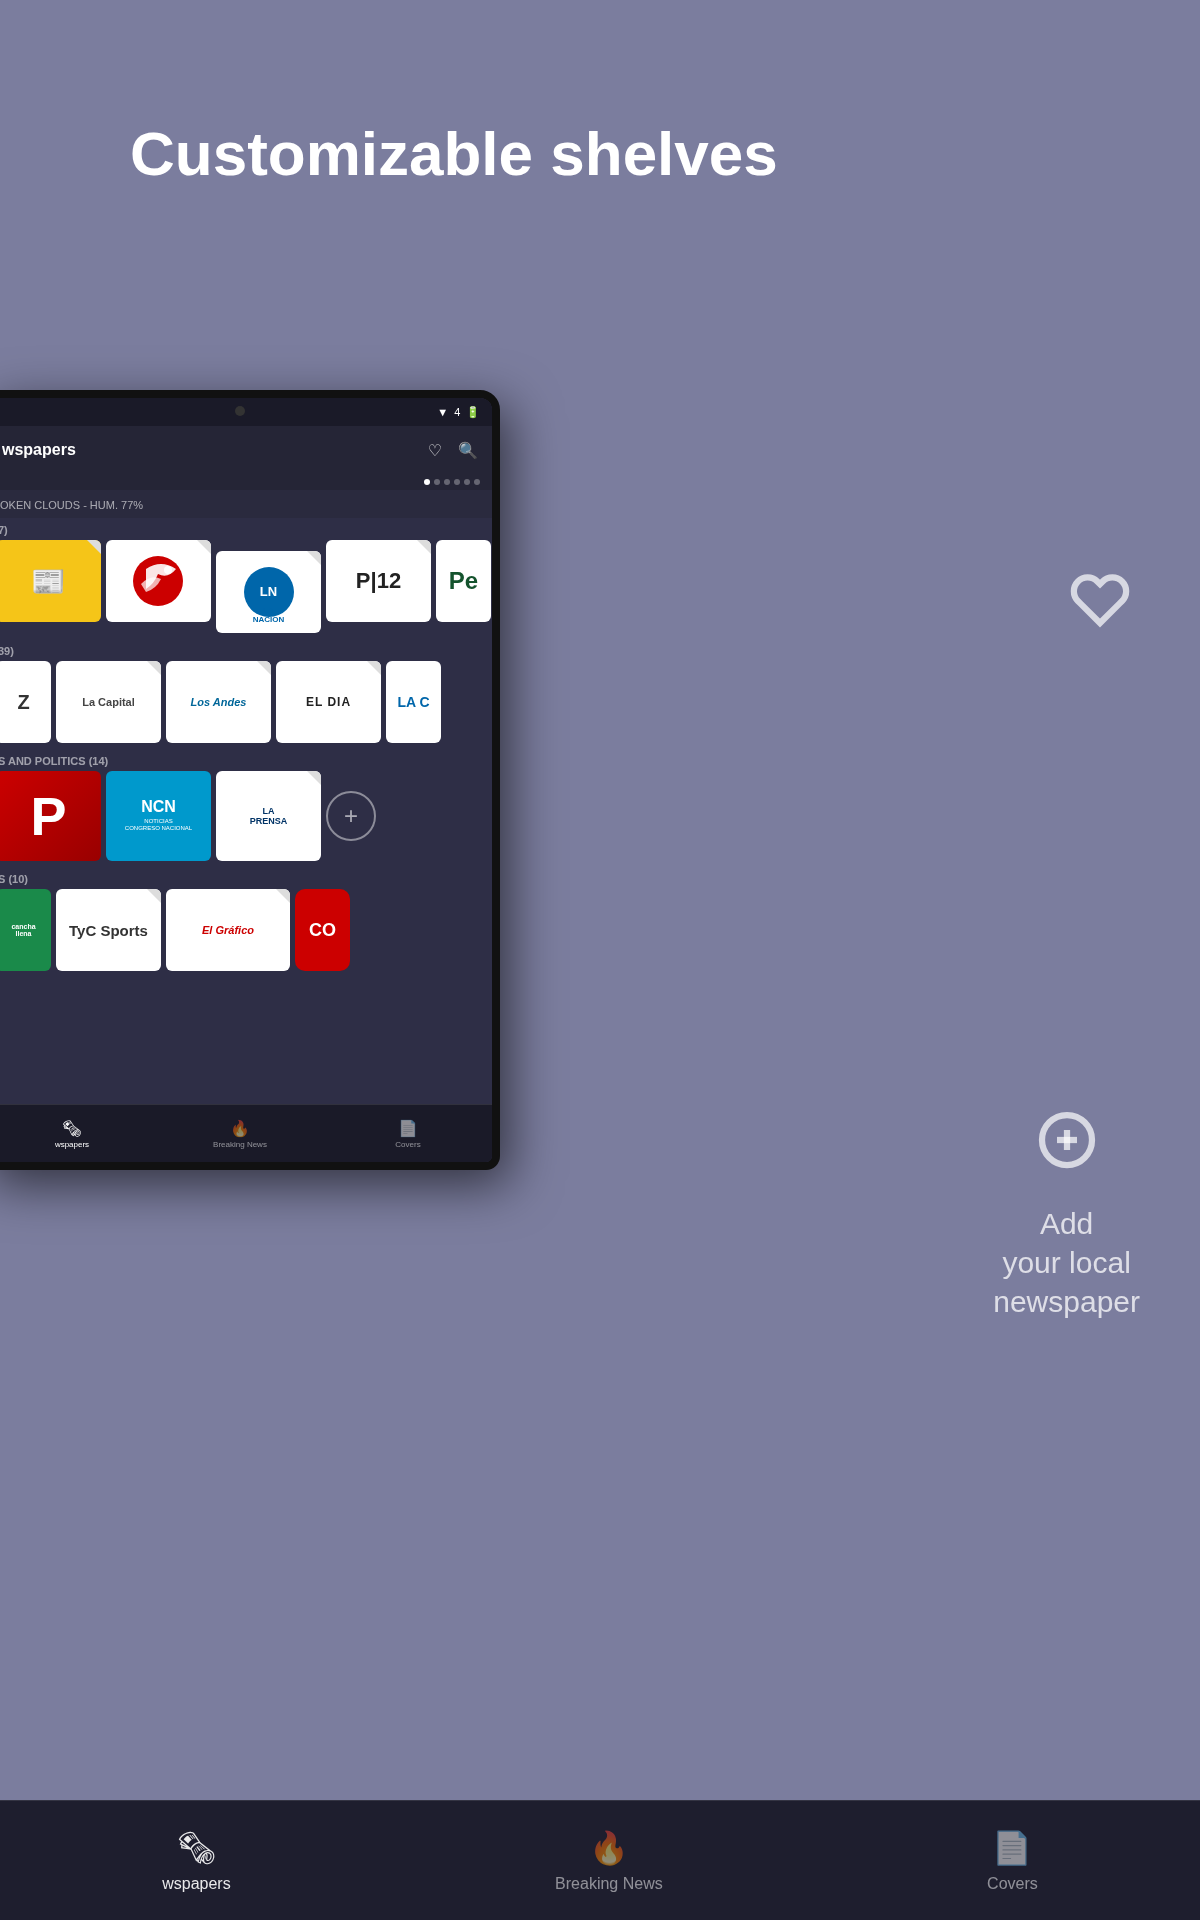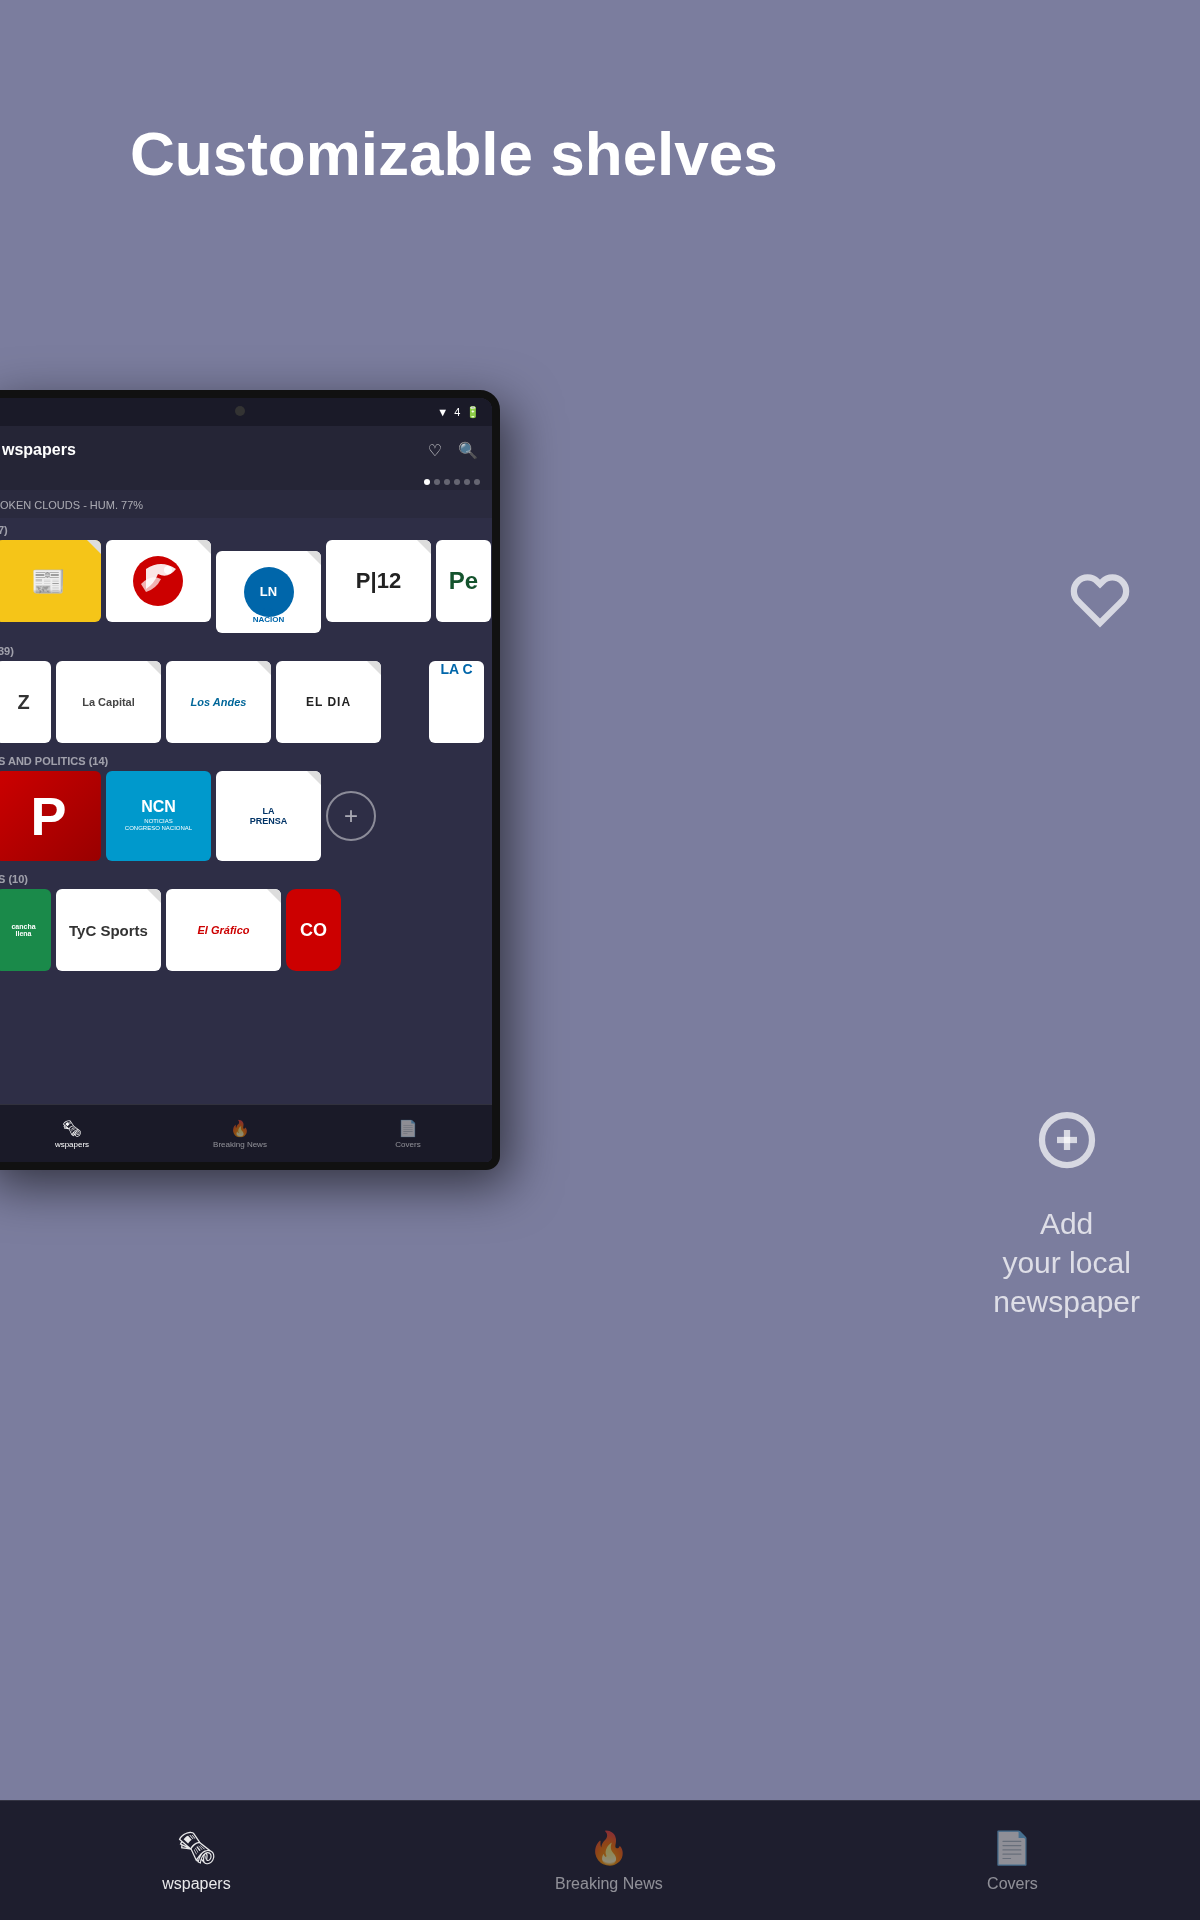--- a/index.html
+++ b/index.html
@@ -188,21 +188,21 @@
               <div style="position:absolute;top:0;right:0;border-style:solid;border-width:0 14px 14px 0;border-color:transparent #ddd transparent transparent;"></div>
             </div>
             <div style="width:105px;height:82px;border-radius:6px;background:white;display:flex;align-items:center;justify-content:center;flex-shrink:0;position:relative;overflow:hidden;">
               <span style="font-size:11px;font-weight:700;color:#006699;text-align:center;font-style:italic;">Los Andes</span>
               <div style="position:absolute;top:0;right:0;border-style:solid;border-width:0 14px 14px 0;border-color:transparent #ddd transparent transparent;"></div>
             </div>
             <div style="width:105px;height:82px;border-radius:6px;background:white;display:flex;align-items:center;justify-content:center;flex-shrink:0;position:relative;overflow:hidden;">
               <span style="font-size:12px;font-weight:900;color:#222;letter-spacing:1px;">EL DIA</span>
               <div style="position:absolute;top:0;right:0;border-style:solid;border-width:0 14px 14px 0;border-color:transparent #ddd transparent transparent;"></div>
             </div>
-            <div style="width:55px;height:82px;border-radius:6px;background:white;display:flex;align-items:flex-start;justify-content:center;flex-shrink:0;position:relative;margin-left:43px;">
+            <div style="width:55px;height:82px;border-radius:6px;background:white;display:flex;align-items:center;justify-content:center;flex-shrink:0;position:relative;">
               <span style="font-size:14px;font-weight:900;color:#0066aa;">LA C</span>
             </div>
           </div>
         </div>
 
         <div>
           <div style="padding:4px 10px 4px;color:rgba(255,255,255,0.55);font-size:11px;font-weight:600;">S AND POLITICS (14)</div>
           <div style="display:flex;gap:5px;padding:0 8px 8px;align-items:center;">
             <div style="width:105px;height:90px;border-radius:6px;background:linear-gradient(135deg,#cc0000,#990000);display:flex;align-items:center;justify-content:center;flex-shrink:0;overflow:hidden;position:relative;">
               <span style="font-size:54px;font-weight:900;color:white;">P</span>
@@ -225,21 +225,21 @@
         <div>
           <div style="padding:4px 10px 4px;color:rgba(255,255,255,0.55);font-size:11px;font-weight:600;">S (10)</div>
           <div style="display:flex;gap:5px;padding:0 8px 8px;">
             <div style="width:55px;height:82px;border-radius:6px;background:#1a8a4a;display:flex;align-items:center;justify-content:center;flex-shrink:0;overflow:hidden;">
               <span style="font-size:7px;font-weight:700;color:white;text-align:center;padding:2px;">cancha<br>llena</span>
             </div>
             <div style="width:105px;height:82px;border-radius:6px;background:white;display:flex;align-items:center;justify-content:center;flex-shrink:0;overflow:hidden;position:relative;">
               <span style="font-size:15px;font-weight:700;color:#333;">TyC Sports</span>
               <div style="position:absolute;top:0;right:0;border-style:solid;border-width:0 14px 14px 0;border-color:transparent #ddd transparent transparent;"></div>
             </div>
-            <div style="width:115px;height:82px;border-radius:6px;background:white;display:flex;align-items:center;justify-content:center;flex-shrink:0;overflow:hidden;position:relative;">
+            <div style="width:124px;height:82px;border-radius:6px;background:white;display:flex;align-items:center;justify-content:center;flex-shrink:0;overflow:hidden;position:relative;">
               <span style="font-size:11px;font-weight:700;color:#cc0000;font-style:italic;">El Gráfico</span>
               <div style="position:absolute;top:0;right:0;border-style:solid;border-width:0 14px 14px 0;border-color:transparent #ddd transparent transparent;"></div>
             </div>
             <div style="width:55px;height:82px;border-radius:10px;background:#cc0000;display:flex;align-items:center;justify-content:center;flex-shrink:0;overflow:hidden;">
               <span style="font-size:18px;font-weight:900;color:white;">CO</span>
             </div>
           </div>
         </div>
 
       </div>

